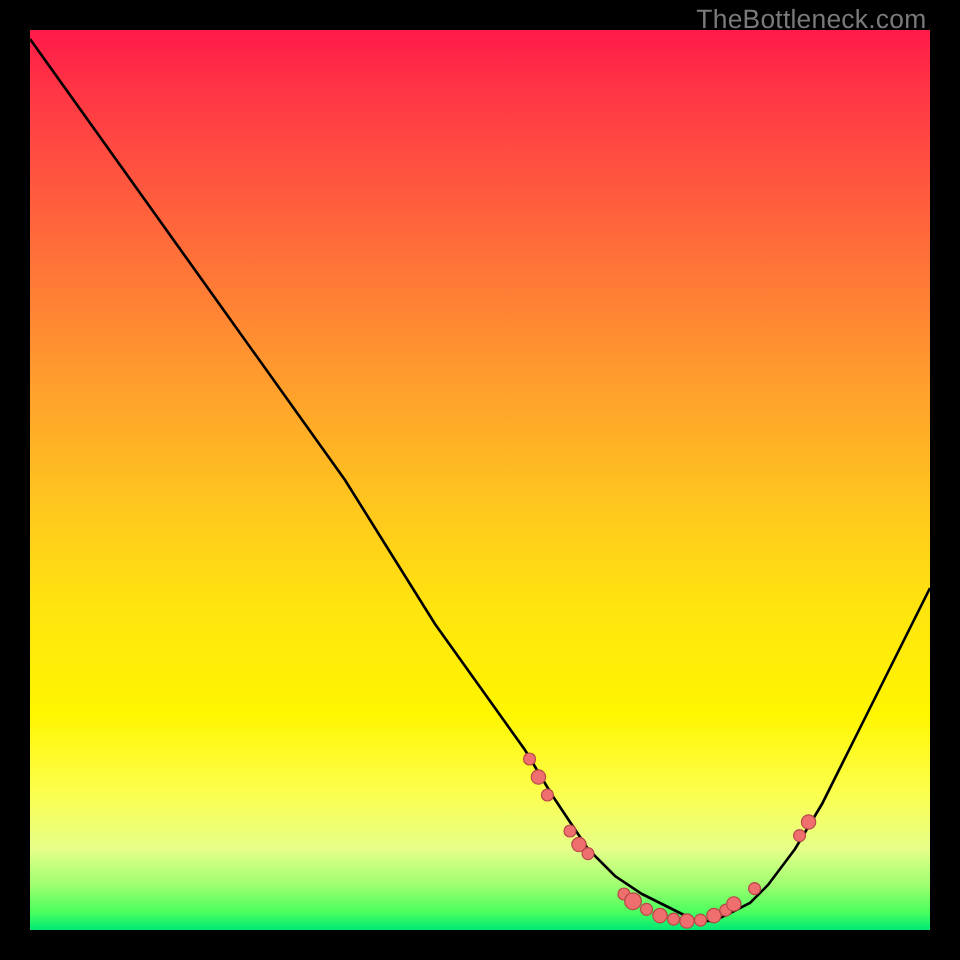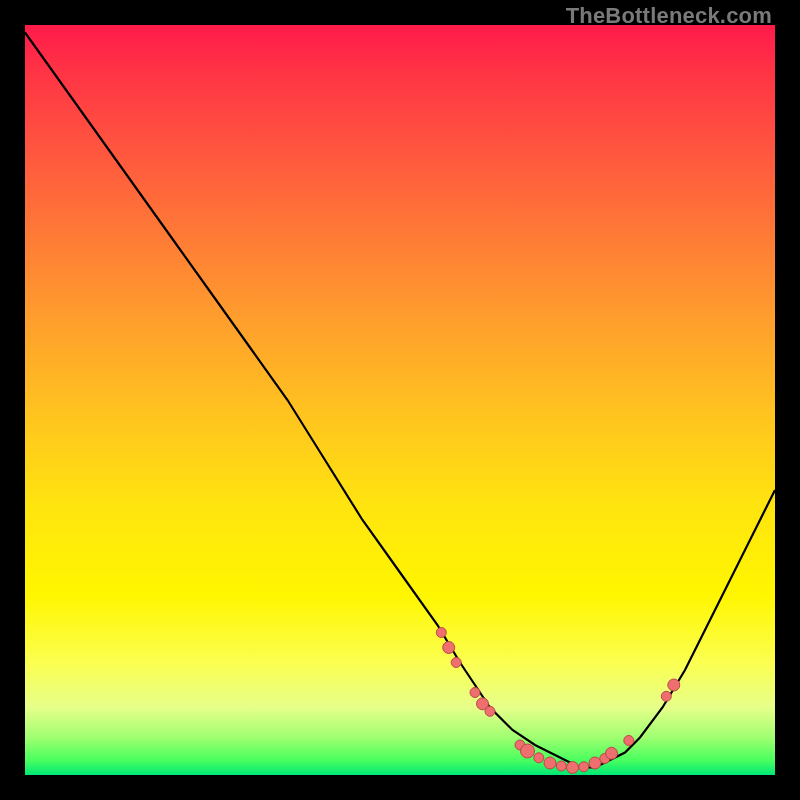--- a/index.html
+++ b/index.html
@@ -24,21 +24,21 @@
       #9fff70 95%,
       #4aff5e 98%,
       #00e877 100%);
   }
   .watermark {
     position: absolute;
     top: 3px;
     right: 28px;
     color: #7a7a7a;
     font-size: 22px;
-    font-weight: 700;
+    font-weight: 400;
     letter-spacing: 0.2px;
   }
   svg.plot {
     position: absolute;
     left: 25px;
     top: 25px;
     width: 750px;
     height: 750px;
     overflow: visible;
   }

